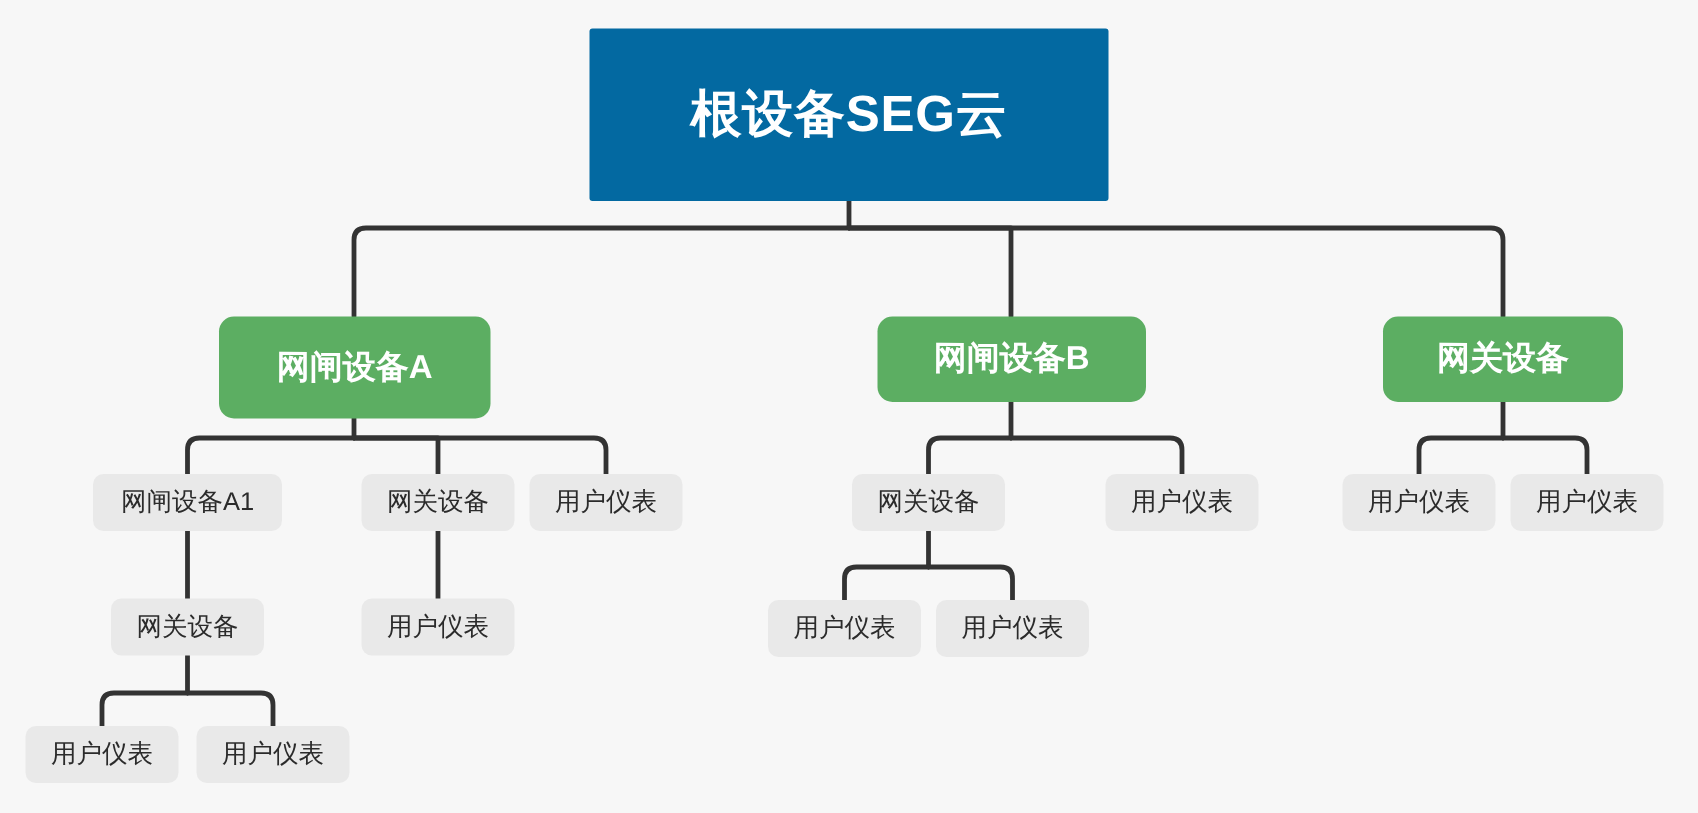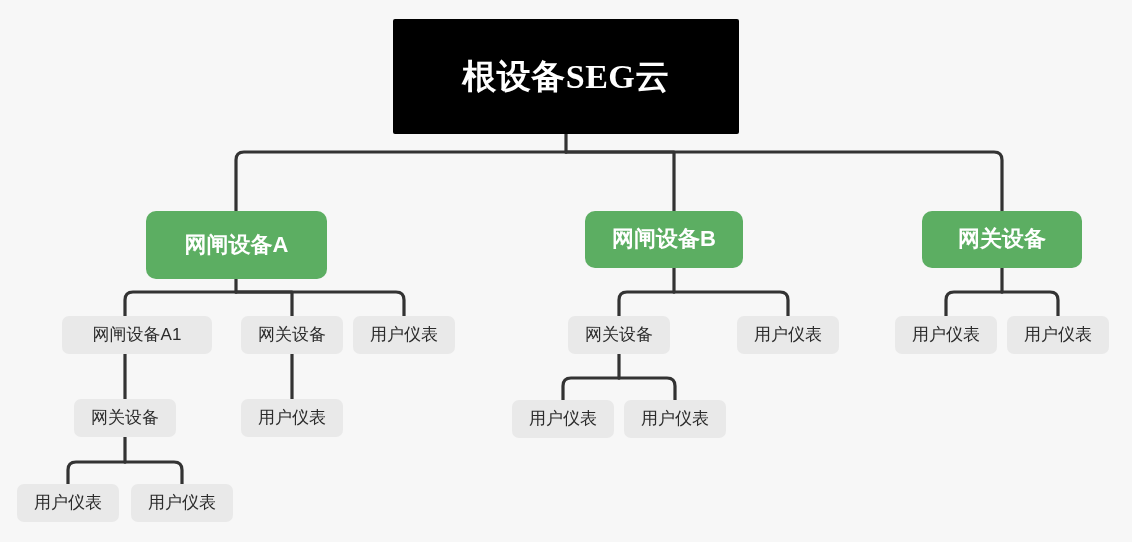--- a/index.html
+++ b/index.html
@@ -31,27 +31,26 @@
     position: absolute;
     box-sizing: border-box;
     display: flex;
     align-items: center;
     justify-content: center;
     text-align: center;
     white-space: nowrap;
     line-height: 1.1;
   }
   .node-root {
-    background: #000000;
+    background: #0369a1;
     color: #ffffff;
     font-weight: bold;
     font-size: 34px;
     border-radius: 2px;
     letter-spacing: 0.5px;
-    font-family: Liberation Serif, serif;
   }
   .node-branch {
     background: #5cae62;
     color: #ffffff;
     font-weight: bold;
     font-size: 22px;
     border-radius: 10px;
   }
   .node-leaf {
     background: #e9e9e9;
@@ -97,25 +96,25 @@
 
     <path d="M1002,268 L1002,292"></path>
     <path d="M1002,292 L954,292 Q946,292 946,300 L946,316"></path>
     <path d="M1002,292 L1050,292 Q1058,292 1058,300 L1058,316"></path>
   </svg>
 
   <div class="node node-root" style="left:393px; top:19px; width:346px; height:115px;">根设备SEG云</div>
 
   <div class="node node-branch" style="left:146px; top:211px; width:181px; height:68px;">网闸设备A</div>
 
-  <div class="node node-branch" style="left:585px; top:211px; width:158px; height:57px;">网闸设备B</div>
+  <div class="node node-branch" style="left:585px; top:211px; width:179px; height:57px;">网闸设备B</div>
 
   <div class="node node-branch" style="left:922px; top:211px; width:160px; height:57px;">网关设备</div>
 
-  <div class="node node-leaf" style="left:62px; top:316px; width:150px; height:38px;">网闸设备A1</div>
+  <div class="node node-leaf" style="left:62px; top:316px; width:126px; height:38px;">网闸设备A1</div>
 
   <div class="node node-leaf" style="left:241px; top:316px; width:102px; height:38px;">网关设备</div>
 
   <div class="node node-leaf" style="left:353px; top:316px; width:102px; height:38px;">用户仪表</div>
 
   <div class="node node-leaf" style="left:74px; top:399px; width:102px; height:38px;">网关设备</div>
 
   <div class="node node-leaf" style="left:241px; top:399px; width:102px; height:38px;">用户仪表</div>
 
   <div class="node node-leaf" style="left:17px; top:484px; width:102px; height:38px;">用户仪表</div>

